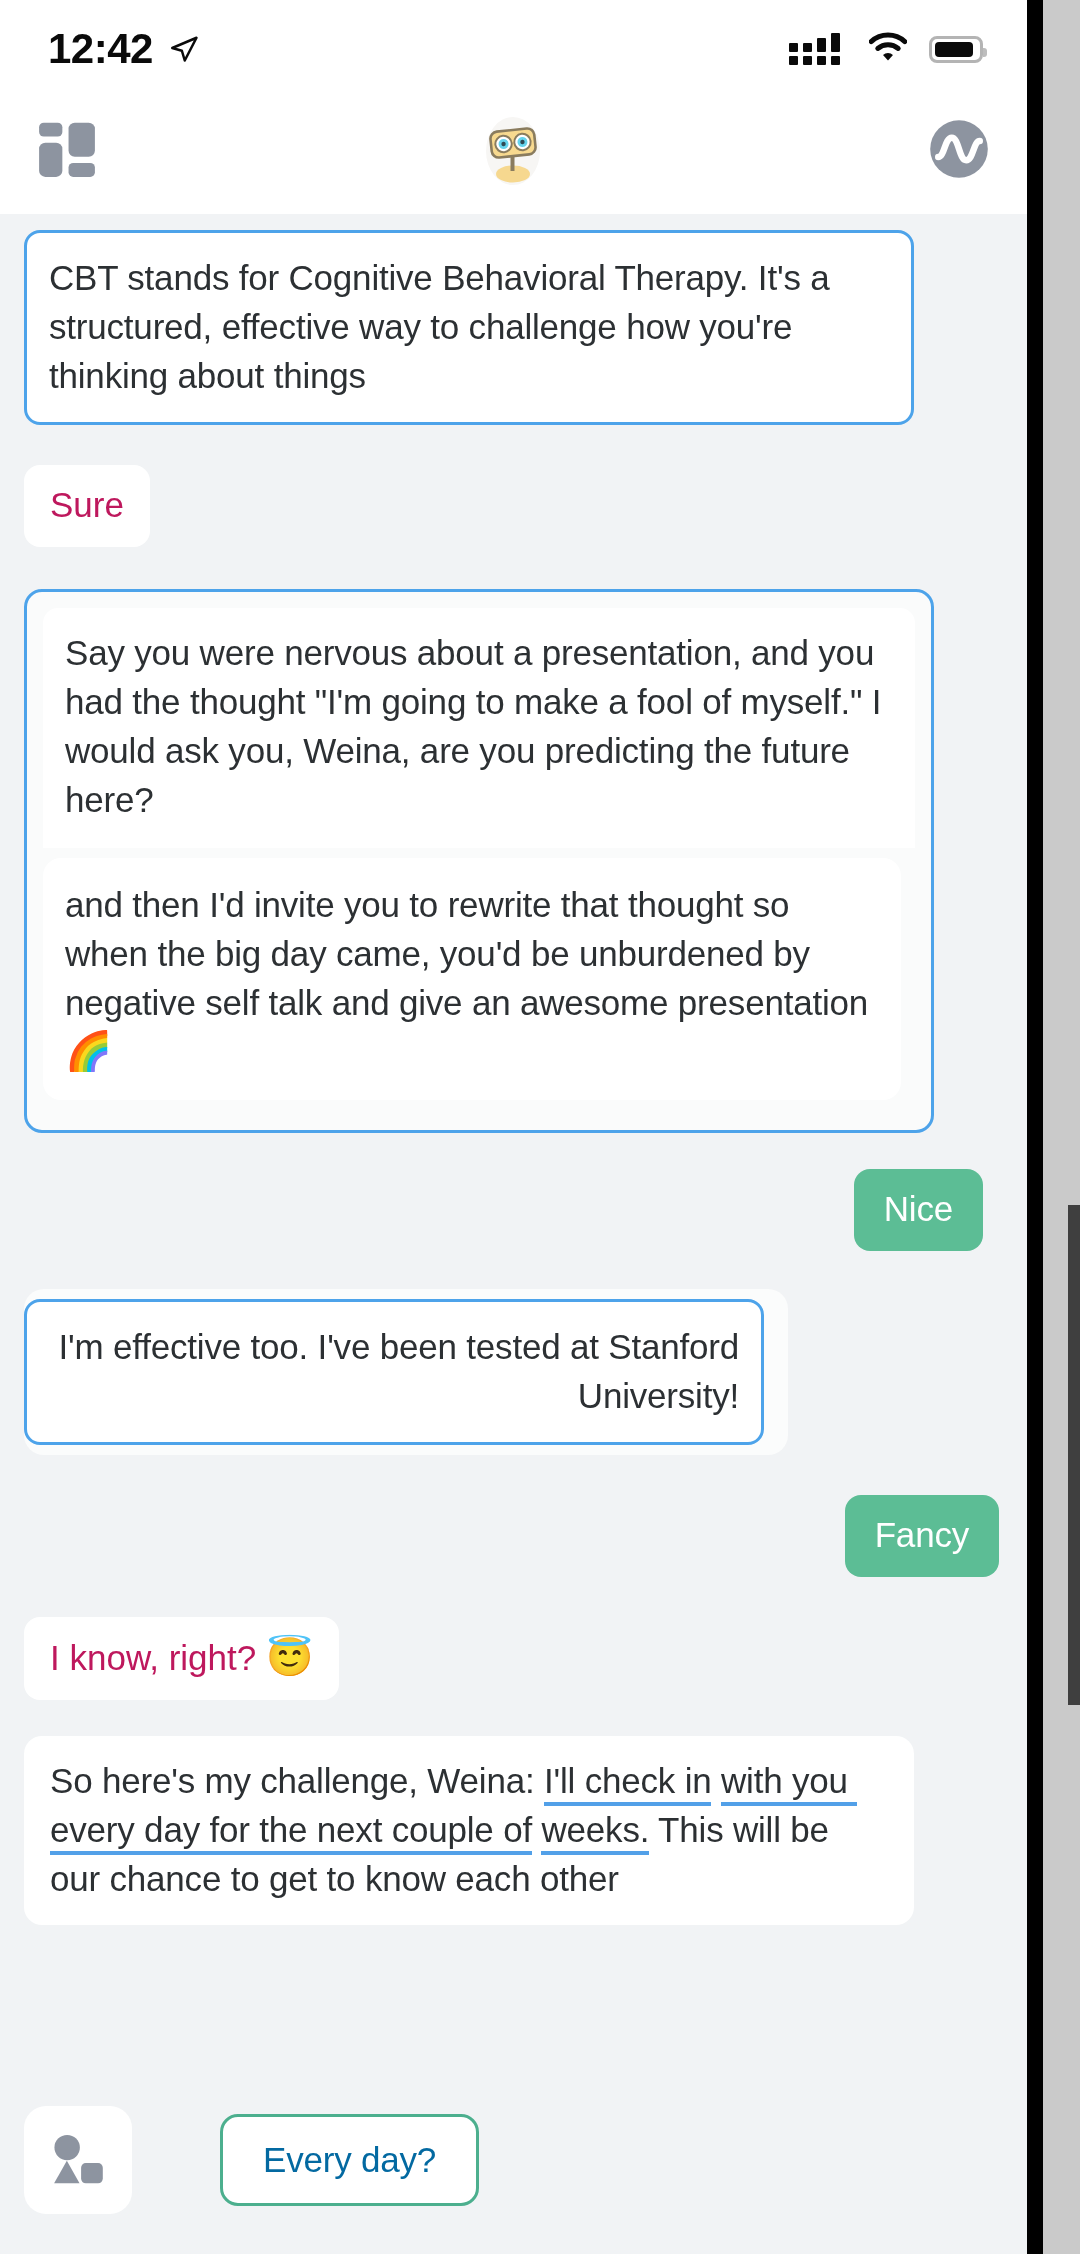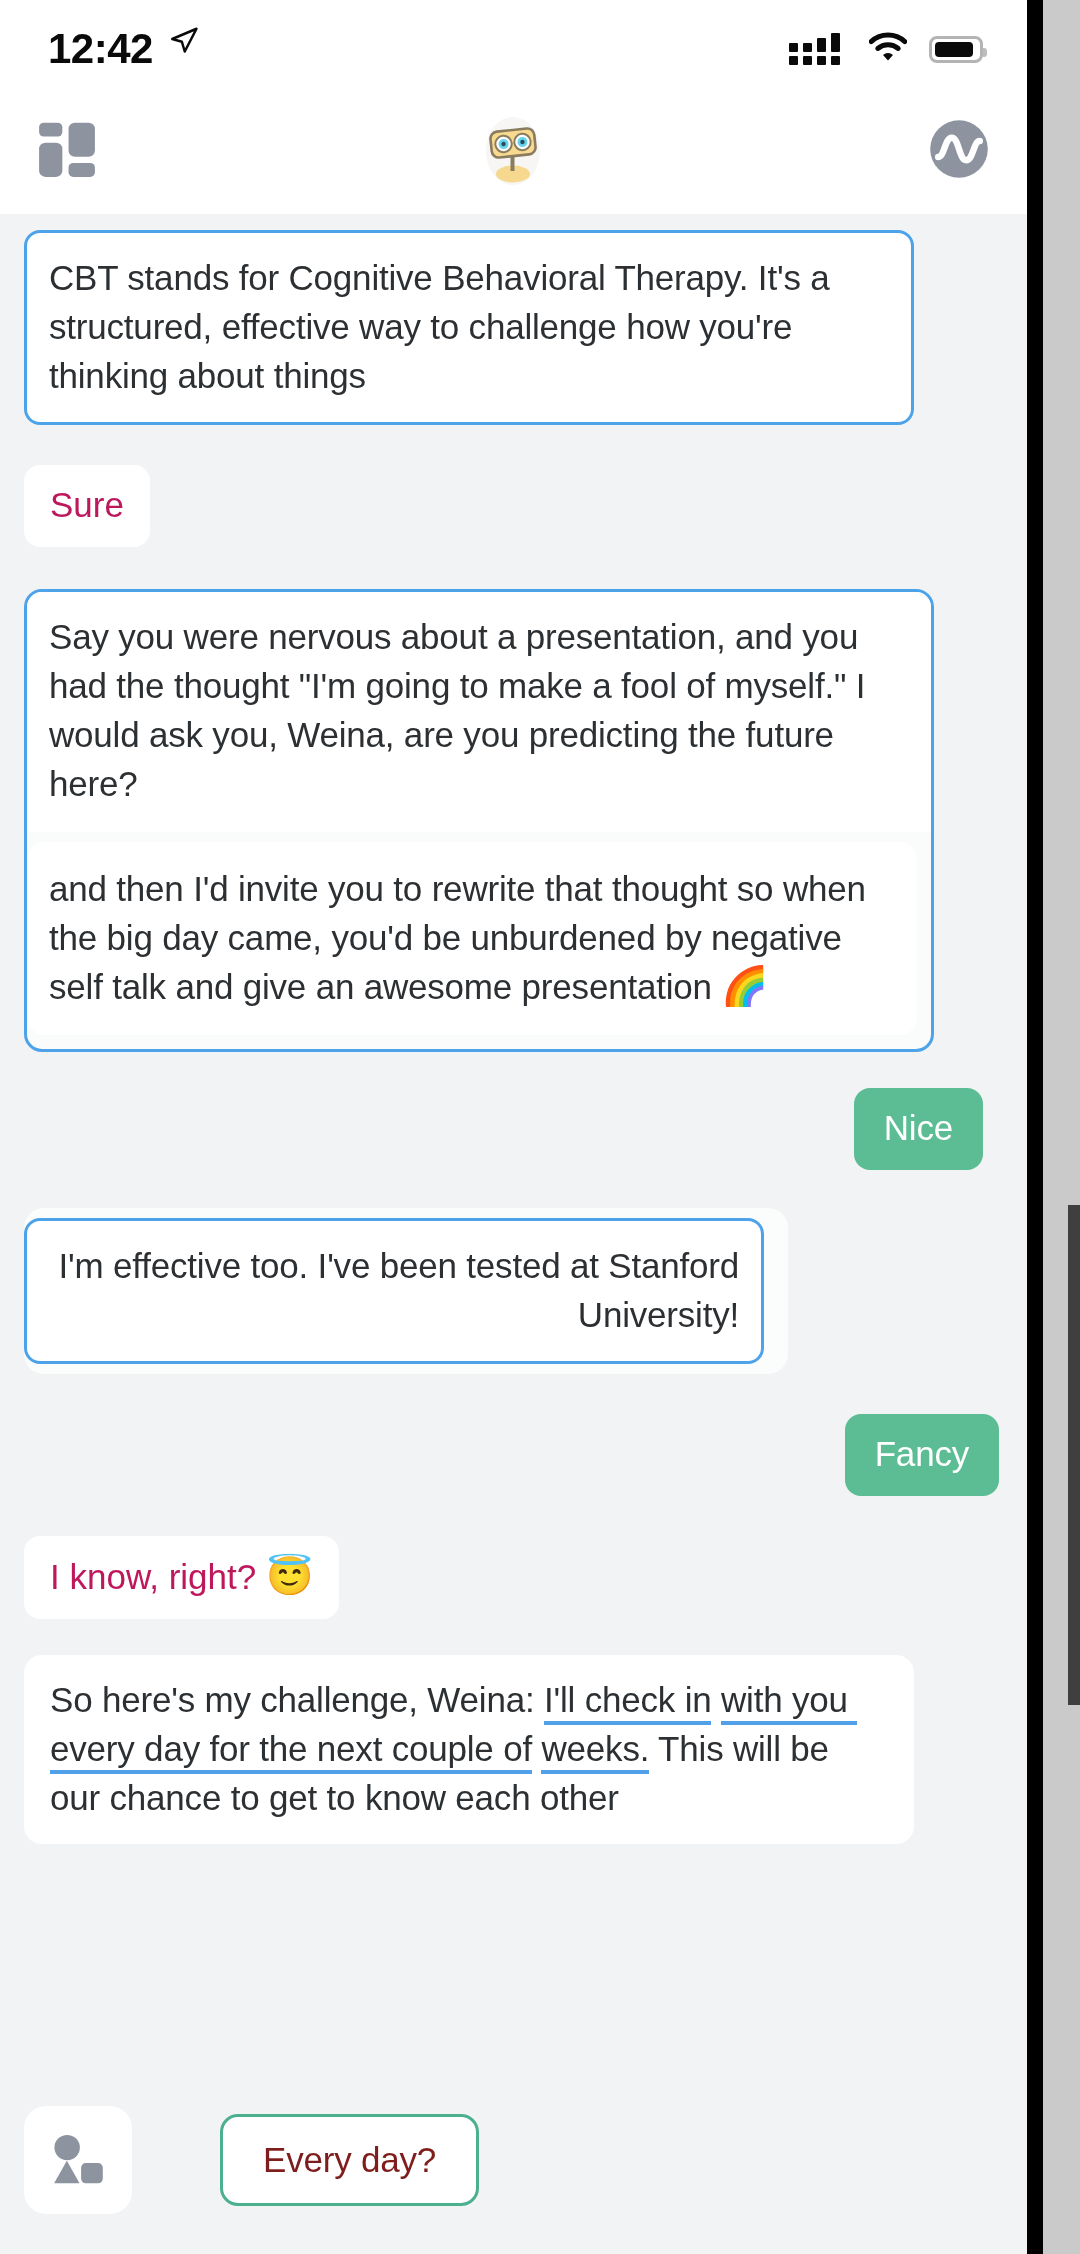--- a/index.html
+++ b/index.html
@@ -18,21 +18,21 @@
 
   
   .phone { position: absolute; top: 0; left: 0; width: 1027px; height: 2254px; background: #f1f3f5; overflow: hidden; }
 
   
   .statusbar {
     position: relative; height: 88px; background: #ffffff;
     display: flex; align-items: center; justify-content: space-between;
     padding: 10px 44px 0 48px;
   }
-  .sb-left { display: flex; align-items: flex-start; gap: 16px; }
+  .sb-left { display: flex; align-items: center; gap: 16px; }
   .sb-time { font-size: 42px; font-weight: 700; color: #0a0a0a; letter-spacing: -0.5px; }
   .loc-arrow { width: 30px; height: 30px; display: block; }
   .sb-right { display: flex; align-items: center; gap: 22px; }
   .signalwrap { position: relative; width: 58px; height: 32px; }
   .signalwrap .row-bot { position:absolute; left:0; bottom:0; display:flex; gap:5px; }
   .signalwrap .row-bot i { width:9px; height:9px; background:#0a0a0a; border-radius:1px; display:block; }
   .signalwrap .row-top { position:absolute; left:0; bottom:13px; display:flex; gap:5px; align-items:flex-end; }
   .signalwrap .row-top i { width:9px; background:#0a0a0a; border-radius:1px; display:block; }
   .signalwrap .row-top i:nth-child(1){ height:9px; }
   .signalwrap .row-top i:nth-child(2){ height:9px; }
@@ -91,21 +91,21 @@
     position: absolute; left: 0; bottom: 0; width: 1027px; height: 188px;
     background: #f1f3f5; display: flex; align-items: center; padding: 0 24px;
   }
   .shapes-btn {
     width: 108px; height: 108px; background: #ffffff; border-radius: 22px;
     display: flex; align-items: center; justify-content: center; flex: 0 0 auto;
   }
   .chip {
     margin-left: 88px; border: 3px solid #4caf8e; border-radius: 18px;
     background: #ffffff; padding: 22px 40px;
-    color: #7f1d1d; font-size: 35px; line-height: 42px; letter-spacing: -0.2px;
+    color: #0369a1; font-size: 35px; line-height: 42px; letter-spacing: -0.2px;
   }
 </style>
 </head>
 <body>
 
 <div id="root">
 
   <div class="phone">
 
     <div class="statusbar">
@@ -188,21 +188,21 @@
       </div>
 
 
       <div class="row left" style="margin-top:40px;">
         <div class="sure-bubble">
           <span>Sure</span>
         </div>
       </div>
 
       <div class="row left" style="margin-top:42px;">
-        <div style="background:#fafbfb; border:3px solid #4da3ea; border-radius:18px; max-width:910px; padding:0;">
+        <div style="background:#fafbfb; border:3px solid #4da3ea; border-radius:18px; max-width:910px; padding:16px;">
           <div style="background:#ffffff; border-radius:15px 15px 0 0; padding:20px 22px 24px 22px;">
             <div class="msg-text">Say you were nervous about a presentation, and you had the thought "I'm going to make a fool of myself." I would ask you, Weina, are you predicting the future here?</div>
           </div>
           <div style="height:10px; background:#fafbfb;"></div>
           <div style="background:#ffffff; border-radius:18px; margin:0 14px 14px 0; padding:22px 22px 24px 22px;">
             <div class="msg-text"><span>and then I'd invite you to rewrite that thought so when the big day came, you'd be unburdened by negative self talk and give an awesome presentation </span><span class="emoji">🌈</span></div>
           </div>
         </div>
       </div>
 

